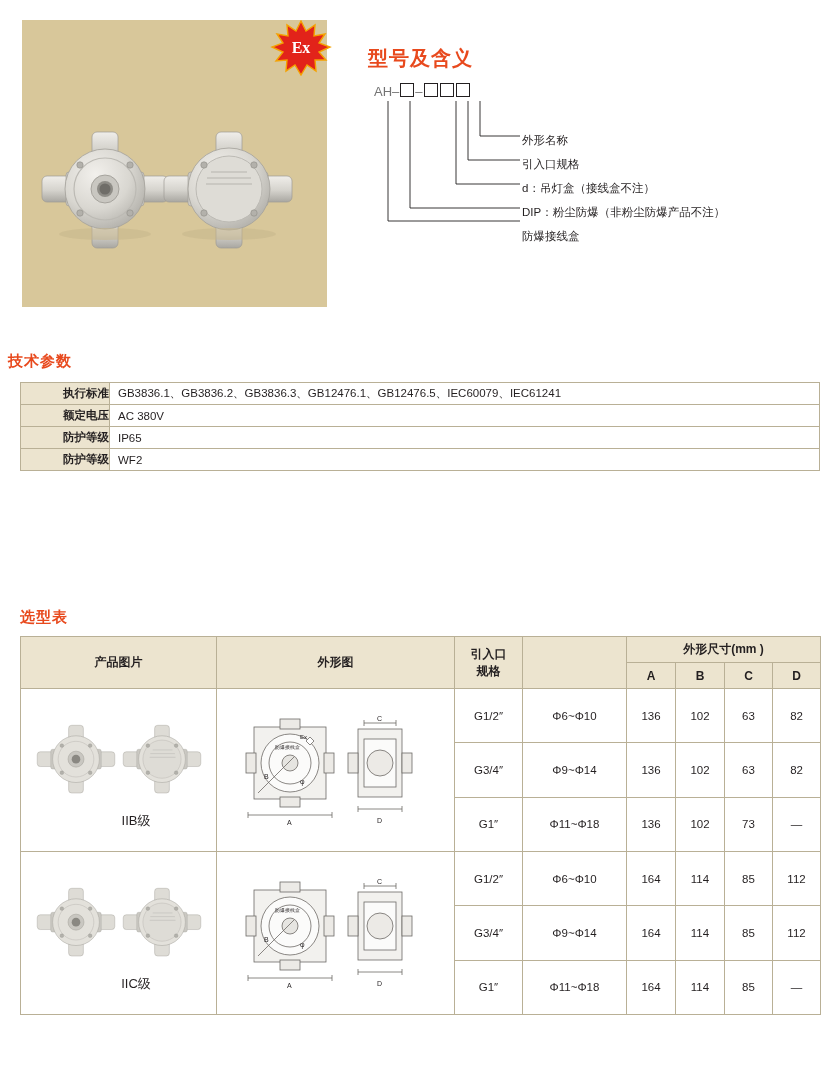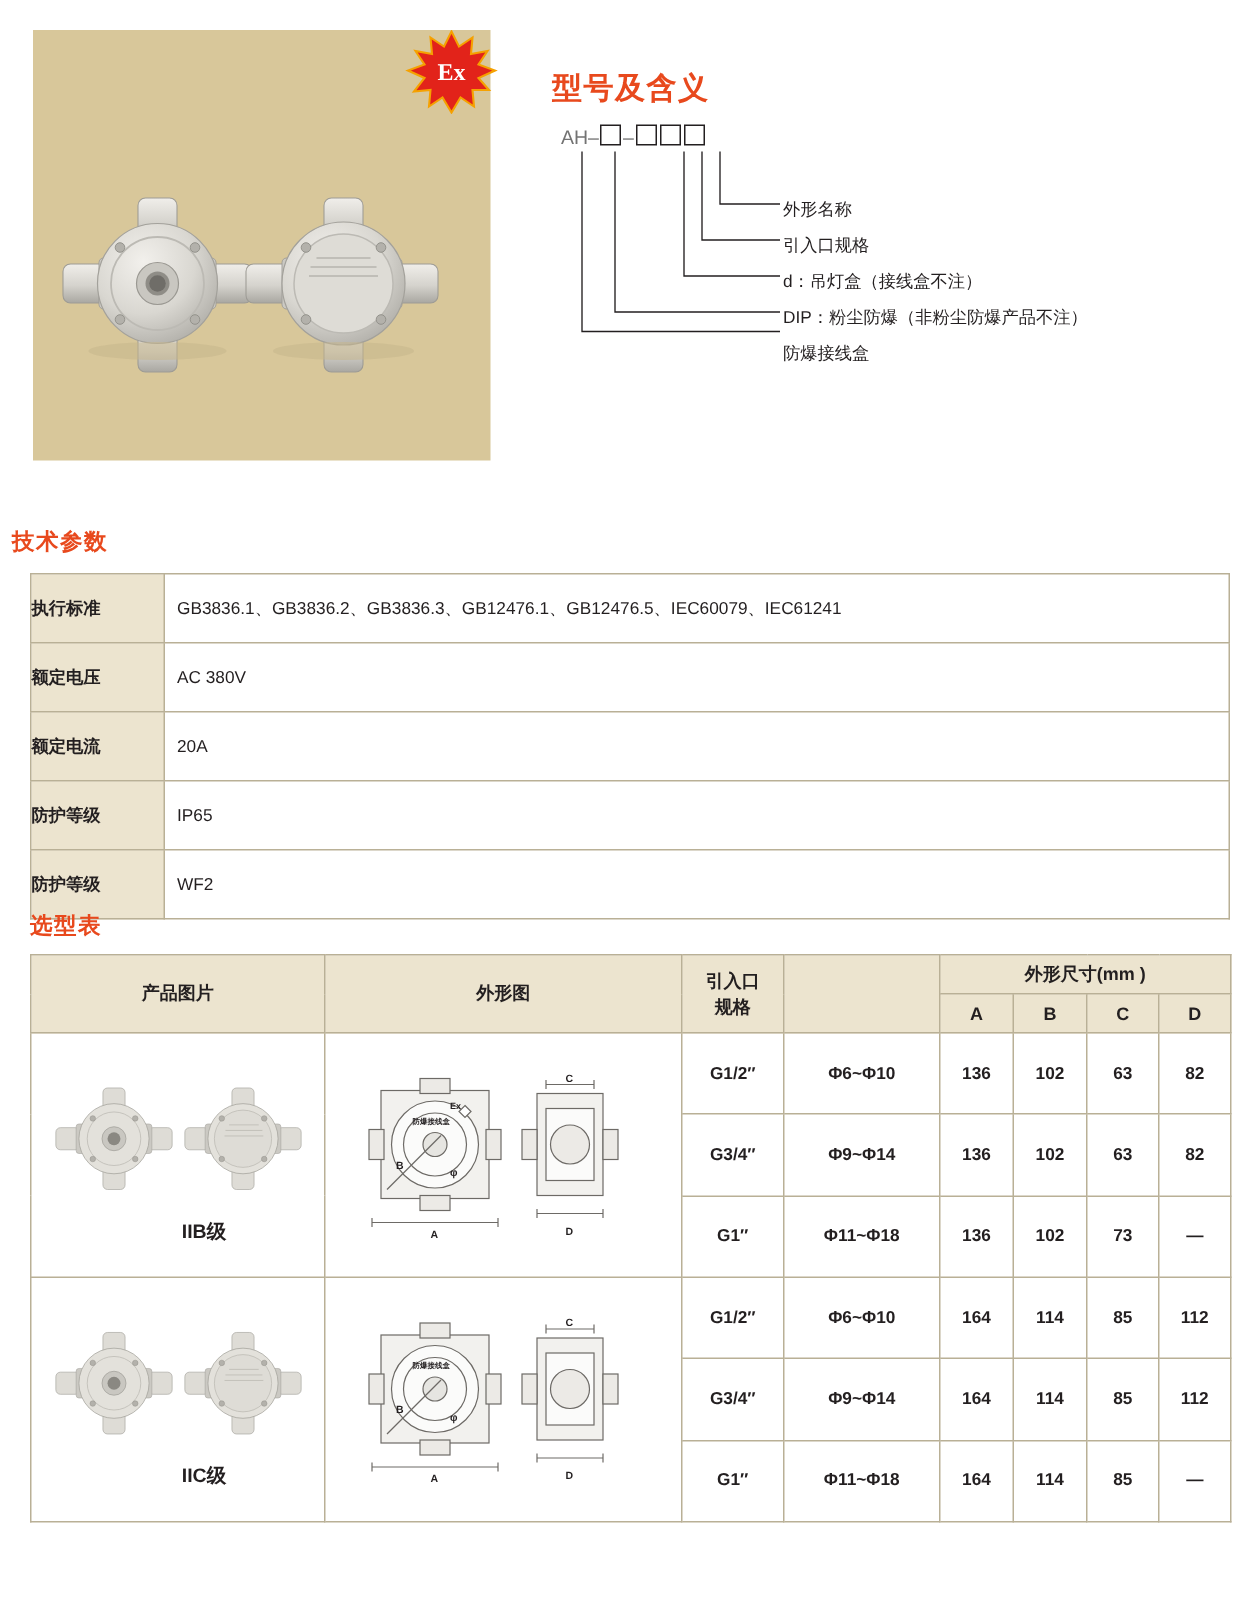--- a/index.html
+++ b/index.html
@@ -105,28 +105,28 @@
     position: absolute;
     left: 20px;
     top: 382px;
     width: 800px;
     border-collapse: collapse;
     font-size: 11.5px;
   }
   table.tech td {
     border: 1px solid #b9b096;
     height: 21px;
-    padding: 12px 8px;
+    padding: 0 8px;
     color: #231f20;
   }
   table.tech td.label {
     width: 88px;
     background: #ece4cf;
     font-weight: bold;
-    text-align: left;
+    text-align: right;
     padding: 0;
   }
   table.tech tr:nth-child(1) td.label { background:#ece4cf; }
 
   
   .sel-title {
     position: absolute;
     left: 20px;
     top: 608px;
     font-size: 15px;
@@ -140,21 +140,21 @@
     top: 636px;
     width: 800px;
     border-collapse: collapse;
     font-size: 11.5px;
     table-layout: fixed;
   }
   table.sel th, table.sel td {
     border: 1px solid #b9b096;
     text-align: center;
     color: #231f20;
-    font-weight: bold;
+    font-weight: normal;
   }
   table.sel thead th {
     background: #ece4cf;
     font-weight: bold;
     height: 23px;
     font-size: 12px;
   }
   .cell-photo { height: 160px; vertical-align: middle; position: relative; }
   .cell-draw { height: 160px; vertical-align: middle; position: relative; }
   .grade-label {
@@ -282,24 +282,20 @@
 
 <table class="tech">
   <tbody>
     <tr>
       <td class="label">执行标准</td>
       <td>GB3836.1、GB3836.2、GB3836.3、GB12476.1、GB12476.5、IEC60079、IEC61241</td>
     </tr>
     <tr>
       <td class="label">额定电压</td>
       <td>AC 380V</td>
-    </tr>
-    <tr>
-      <td class="label">额定电流</td>
-      <td>20A</td>
     </tr>
     <tr>
       <td class="label">防护等级</td>
       <td>IP65</td>
     </tr>
     <tr>
       <td class="label">防护等级</td>
       <td>WF2</td>
     </tr>
   </tbody>

